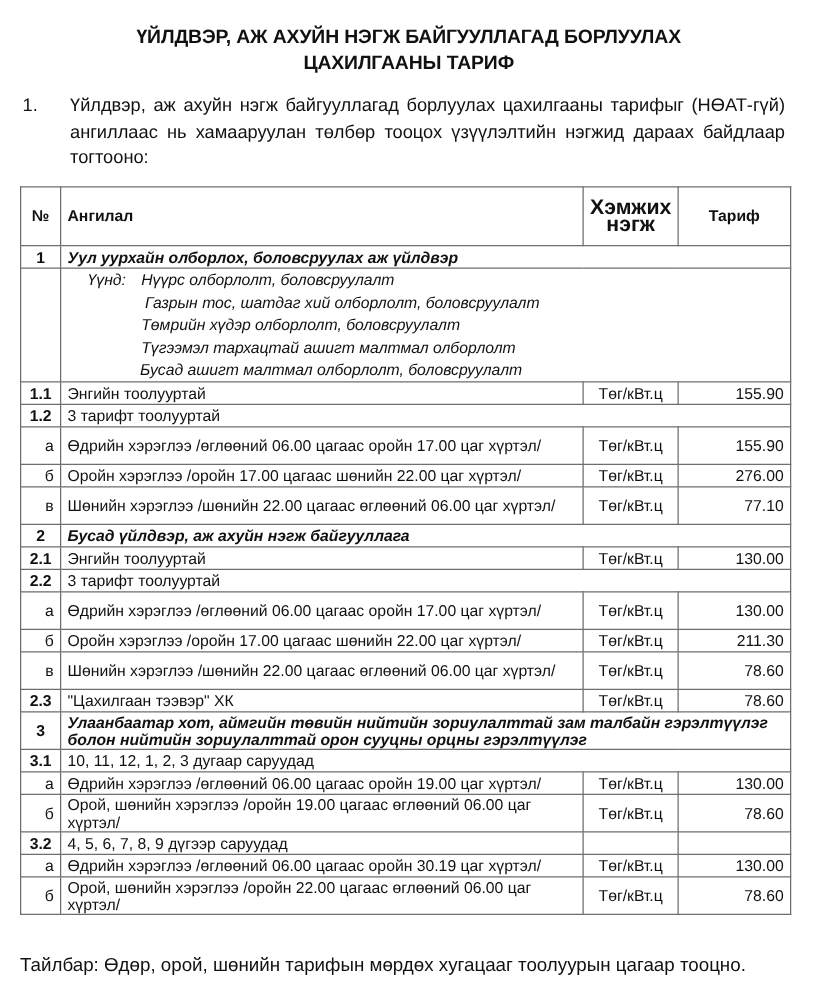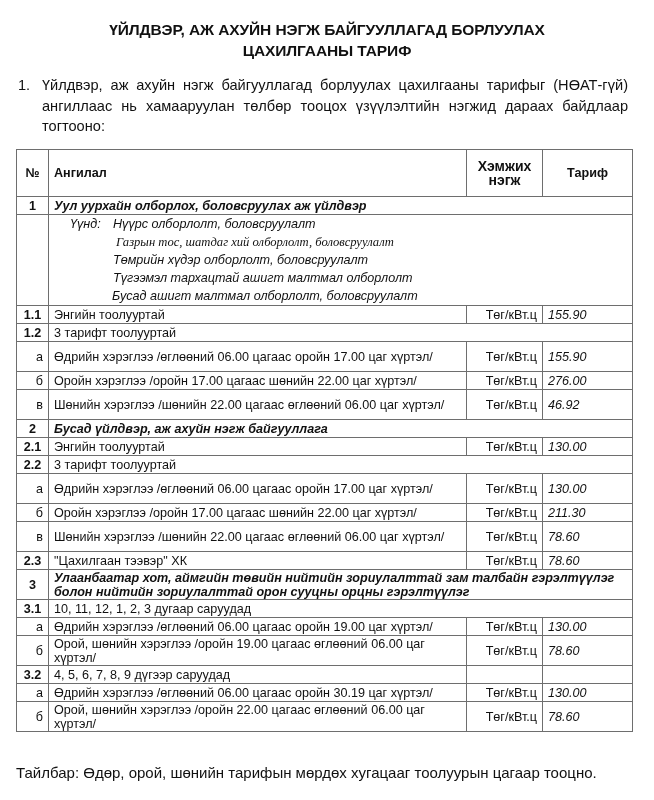--- a/index.html
+++ b/index.html
@@ -10,51 +10,51 @@
   .title {
     position: absolute; left: 0; top: 19px; width: 654px;
     text-align: center; font-weight: bold; font-size: 15.5px; line-height: 21px;
     letter-spacing: -0.1px;
   }
   .intro {
     position: absolute; left: 18px; top: 75px; width: 610px;
     font-size: 14.6px; line-height: 20.5px;
   }
   .intro .num { position: absolute; left: 0; top: 0; }
-  .intro .txt { margin-left: 24px; text-align: justify; text-align-last: left; }
+  .intro .txt { margin-left: 38px; text-align: justify; text-align-last: left; }
 
   table.tariff {
     position: absolute; left: 16px; top: 149px; width: 616px;
     border-collapse: collapse; table-layout: fixed;
     font-size: 12.6px;
   }
   table.tariff td, table.tariff th {
     border: 1px solid #6e6e6e; padding: 0 5px; vertical-align: middle;
     line-height: 14px;
   }
   col.c-no { width: 32px; }
   col.c-cat { width: 418px; }
   col.c-unit { width: 76px; }
   col.c-tar { width: 90px; }
 
   th { font-weight: bold; height: 46px; }
   th.h-cat { text-align: left; }
-  th.h-unit { font-size: 14px; line-height: 14px; }
+  th.h-unit { font-size: 17px; line-height: 14px; }
   td.no { text-align: center; font-weight: bold; }
   td.sub { text-align: right; font-weight: normal; padding-right: 5px; }
-  td.unit { text-align: right; white-space: nowrap; }
-  td.tar { text-align: left; font-style: italic; }
+  td.unit { text-align: center; white-space: nowrap; }
+  td.tar { text-align: right; }
   td.sec { font-weight: bold; font-style: italic; }
   tr.h18 td { height: 17px; }
   tr.h30 td { height: 29px; }
   td.indent { padding-left: 22px; }
   td.note-list { font-style: italic; padding-top: 2px; padding-bottom: 2px; }
   .note-line { display: block; line-height: 18px; }
   .note-line.l0 { padding-left: 16px; }
-  .note-line.l1 { padding-left: 62px; font-family: Liberation Serif, serif; }
+  .note-line.l1 { padding-left: 62px; }
   .note-line.l2 { padding-left: 59px; }
   .note-line.l3 { padding-left: 59px; }
   .note-line.l4 { padding-left: 58px; }
   .note-prefix { display: inline-block; width: 43px; }
 
   .footer {
     position: absolute; left: 16px; top: 764px; font-size: 15px;
   }
 </style>
 </head>
@@ -123,21 +123,21 @@
     <tr class="h18">
       <td class="sub">б</td>
       <td class="indent">Оройн хэрэглээ  /оройн 17.00 цагаас шөнийн 22.00 цаг хүртэл/</td>
       <td class="unit">Төг/кВт.ц</td>
       <td class="tar">276.00</td>
     </tr>
     <tr class="h30">
       <td class="sub">в</td>
       <td class="indent">Шөнийн хэрэглээ /шөнийн 22.00 цагаас өглөөний 06.00 цаг хүртэл/</td>
       <td class="unit">Төг/кВт.ц</td>
-      <td class="tar">46.92</td>
+      <td class="tar">77.10</td>
     </tr>
 
     <tr class="h18">
       <td class="no">2</td>
       <td class="sec" colspan="3">Бусад үйлдвэр, аж ахуйн нэгж байгууллага</td>
     </tr>
     <tr class="h18">
       <td class="no">2.1</td>
       <td>Энгийн тоолууртай</td>
       <td class="unit">Төг/кВт.ц</td>

